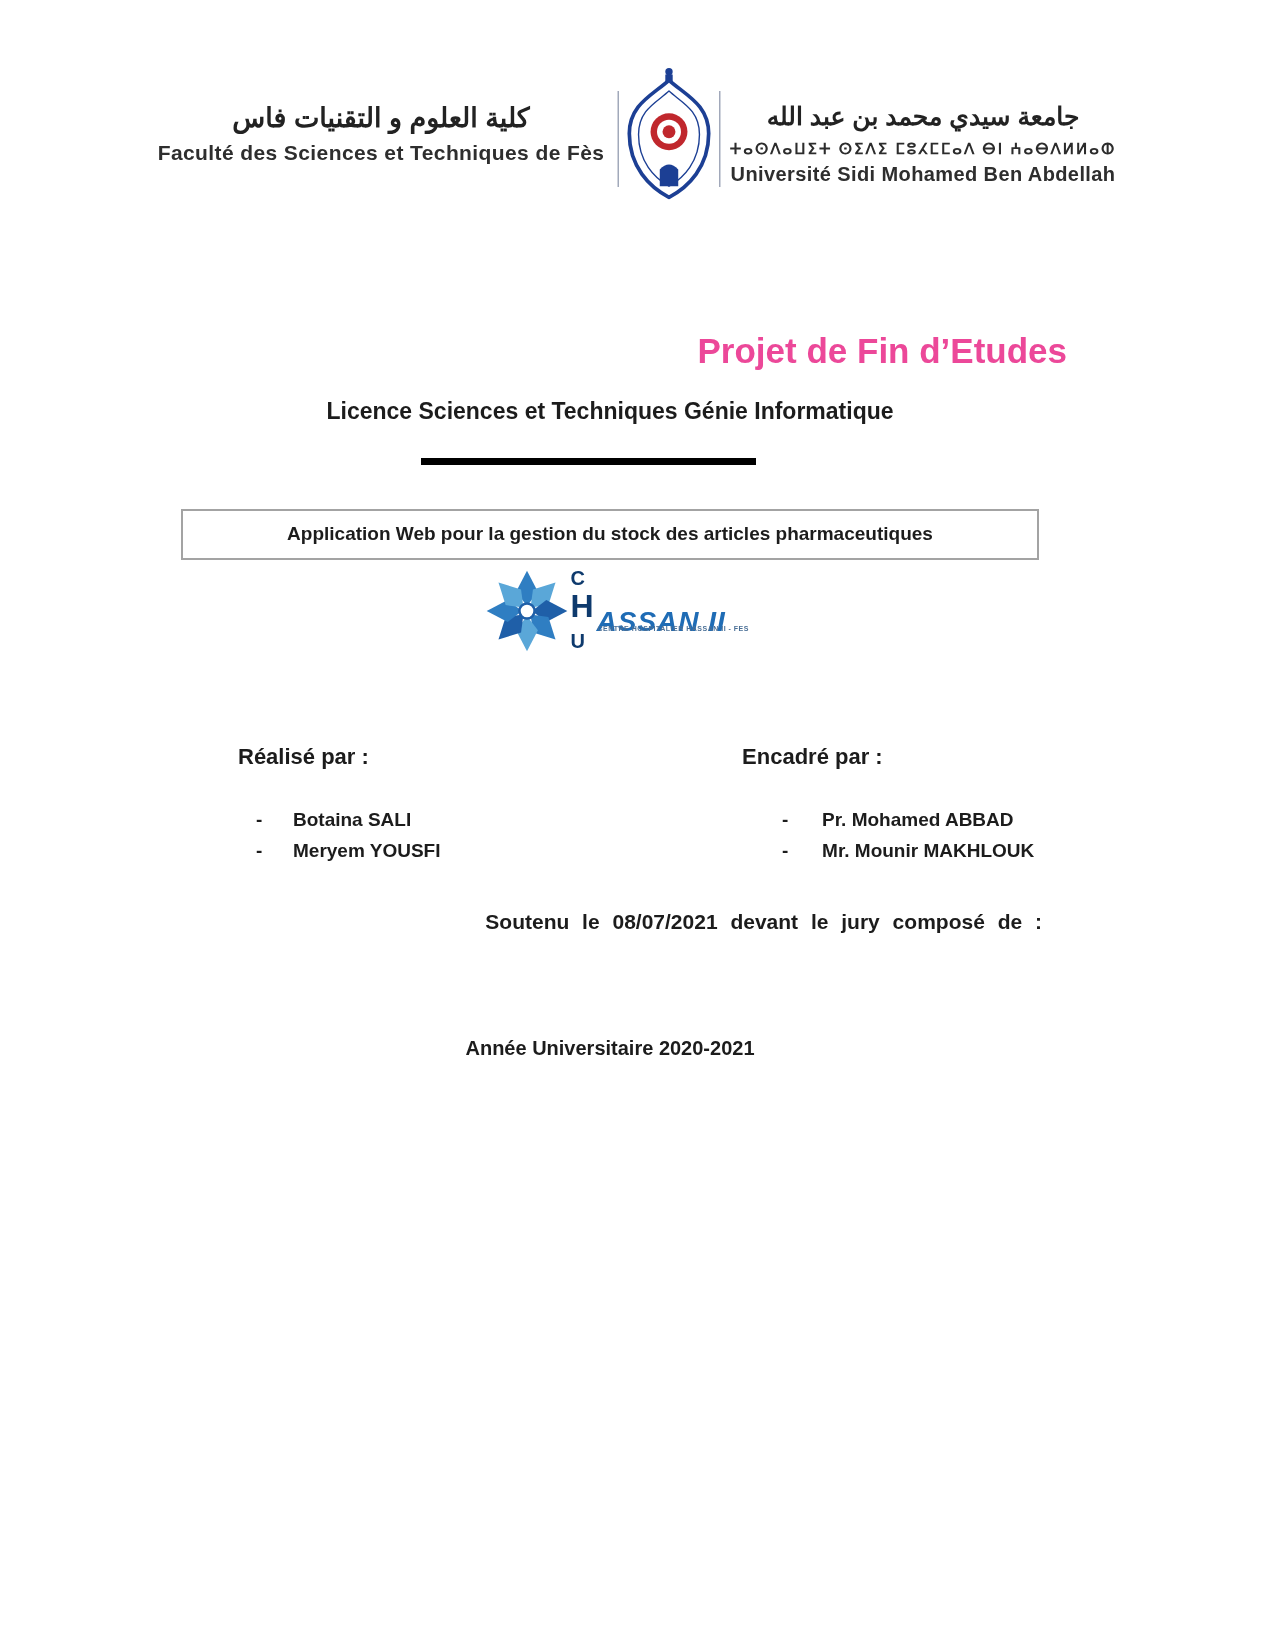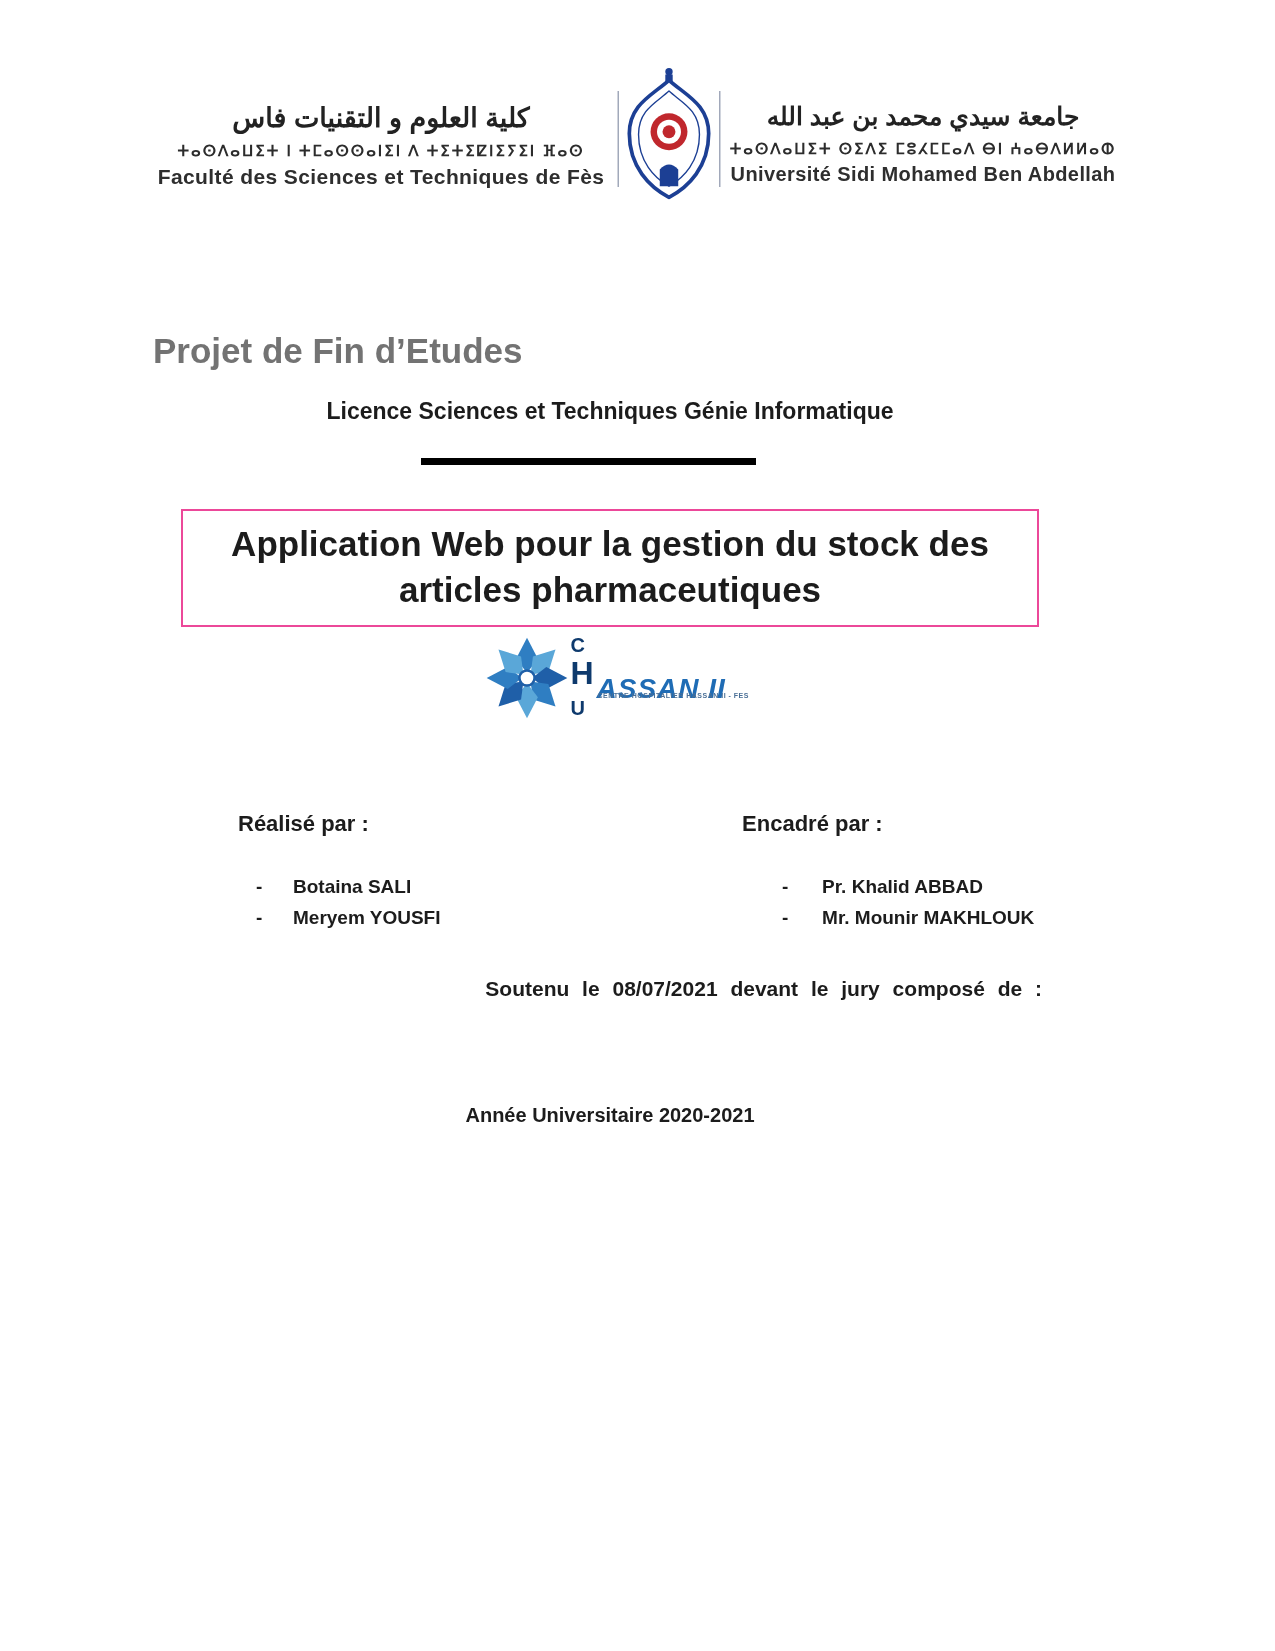--- a/index.html
+++ b/index.html
@@ -48,46 +48,46 @@
     white-space:nowrap;
   }
   .inst-right .latin-line { font-size:20px; }
   .univ-logo { flex:none; width:120px; height:145px; }
 
   
   .content { margin:0 115px 0 60px; } 
 
   .report-title {
     margin:123px 0 0 0;
-    text-align:left;
+    text-align:right;
     font-size:35px;
     line-height:1.2;
     font-weight:bold;
-    color:#737373;
+    color:#ec4899;
   }
   .degree-subtitle {
     margin-top:26px;
     text-align:center;
     font-size:23px;
     font-weight:bold;
   }
   .divider {
     width:335px; height:7px;
     background:#000;
     margin:33px auto 0 auto;
     transform:translateX(-22px);
   }
   .project-box {
     box-sizing:border-box;
     width:858px;
     margin:44px auto 0 auto;
-    border:2px solid #ec4899;
+    border:2px solid #a3a3a3;
     padding:10px 30px 12px 30px;
     text-align:center;
-    font-size:35px;
+    font-size:19px;
     line-height:1.32;
     font-weight:bold;
   }
 
   
   .chu-logo {
     margin-top:8px;
     display:flex;
     justify-content:center;
     align-items:flex-start;
@@ -162,21 +162,20 @@
 </style>
 </head>
 <body>
 
 <div class="page">
 
   <div class="header">
 
     <div class="inst-block inst-left">
       <div class="arabic-line">كلية العلوم و التقنيات فاس</div>
-      <div class="tifinagh-line">ⵜⴰⵙⴷⴰⵡⵉⵜ ⵏ ⵜⵎⴰⵙⵙⴰⵏⵉⵏ ⴷ ⵜⵉⵜⵉⵇⵏⵉⵢⵉⵏ ⴼⴰⵙ</div>
       <div class="latin-line">Faculté des Sciences et Techniques de Fès</div>
     </div>
 
     <div class="univ-logo">
       <svg viewBox="0 0 130 150" width="120" height="145" aria-hidden="true">
         <line x1="10" y1="28" x2="10" y2="132" stroke="#9aa2b5" stroke-width="1.5"></line>
         <line x1="120" y1="28" x2="120" y2="132" stroke="#9aa2b5" stroke-width="1.5"></line>
         <circle cx="65" cy="7" r="4" fill="#1c3f94"></circle>
         <rect x="61" y="10" width="8" height="10" fill="#1c3f94"></rect>
         <path d="M65 16 C48 32 22 42 22 74 C22 110 44 132 65 143 C86 132 108 110 108 74 C108 42 82 32 65 16 Z" fill="#ffffff" stroke="#1c3f94" stroke-width="4"></path>
@@ -245,21 +244,21 @@
             <span>Meryem YOUSFI</span>
           </div>
         </div>
       </div>
 
       <div class="credits-col-right">
         <div class="credits-label">Encadré par :</div>
         <div class="name-list">
           <div class="name-row">
             <span class="name-dash">-</span>
-            <span>Pr. Khalid ABBAD</span>
+            <span>Pr. Mohamed ABBAD</span>
           </div>
           <div class="name-row">
             <span class="name-dash">-</span>
             <span>Mr. Mounir MAKHLOUK</span>
           </div>
         </div>
       </div>
     </div>
 
     <div class="defense-line">Soutenu le 08/07/2021 devant le jury composé de :</div>

